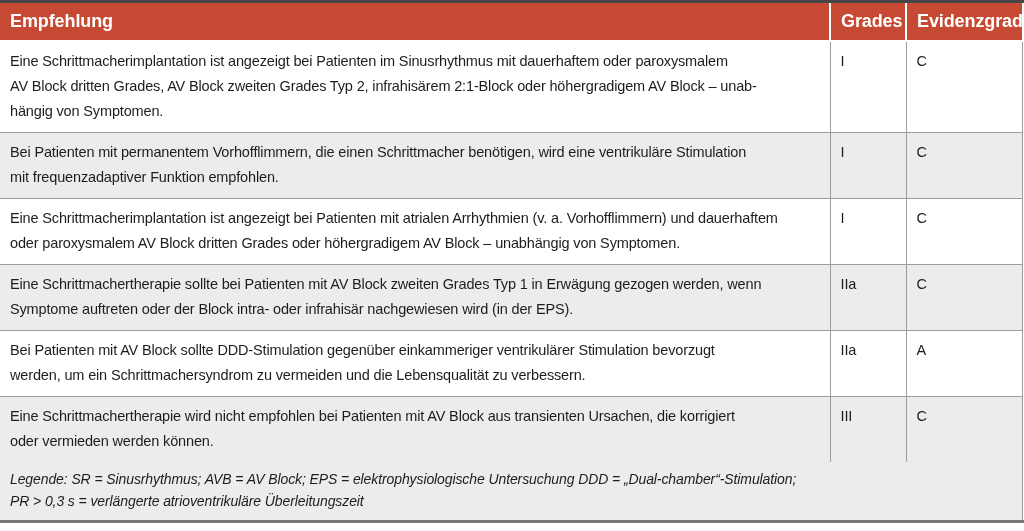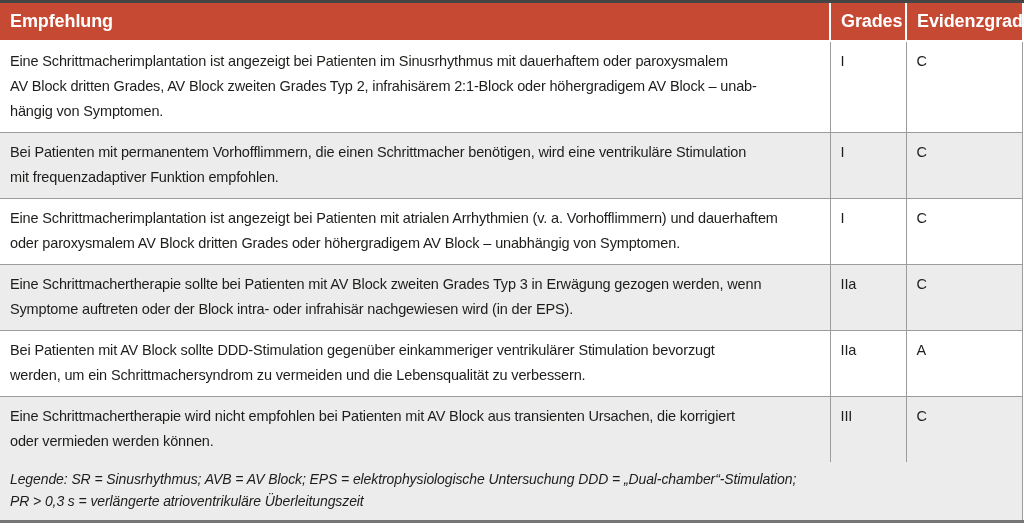--- a/index.html
+++ b/index.html
@@ -92,21 +92,21 @@
             <td class="cell cell-klasse">I</td>
             <td class="cell cell-evidenzgrad">C</td>
           </tr>
           <tr class="r-std">
             <td class="cell cell-empfehlung">Eine Schrittmacherimplantation ist angezeigt bei Patienten mit atrialen Arrhythmien (v. a. Vorhofflimmern) und dauerhaftem
 oder paroxysmalem AV Block dritten Grades oder höhergradigem AV Block – unabhängig von Symptomen.</td>
             <td class="cell cell-klasse">I</td>
             <td class="cell cell-evidenzgrad">C</td>
           </tr>
           <tr class="r-std">
-            <td class="cell cell-empfehlung">Eine Schrittmachertherapie sollte bei Patienten mit AV Block zweiten Grades Typ 3 in Erwägung gezogen werden, wenn
+            <td class="cell cell-empfehlung">Eine Schrittmachertherapie sollte bei Patienten mit AV Block zweiten Grades Typ 1 in Erwägung gezogen werden, wenn
 Symptome auftreten oder der Block intra- oder infrahisär nachgewiesen wird (in der EPS).</td>
             <td class="cell cell-klasse">IIa</td>
             <td class="cell cell-evidenzgrad">C</td>
           </tr>
           <tr class="r-std">
             <td class="cell cell-empfehlung">Bei Patienten mit AV Block sollte DDD-Stimulation gegenüber einkammeriger ventrikulärer Stimulation bevorzugt
 werden, um ein Schrittmachersyndrom zu vermeiden und die Lebensqualität zu verbessern.</td>
             <td class="cell cell-klasse">IIa</td>
             <td class="cell cell-evidenzgrad">A</td>
           </tr>

